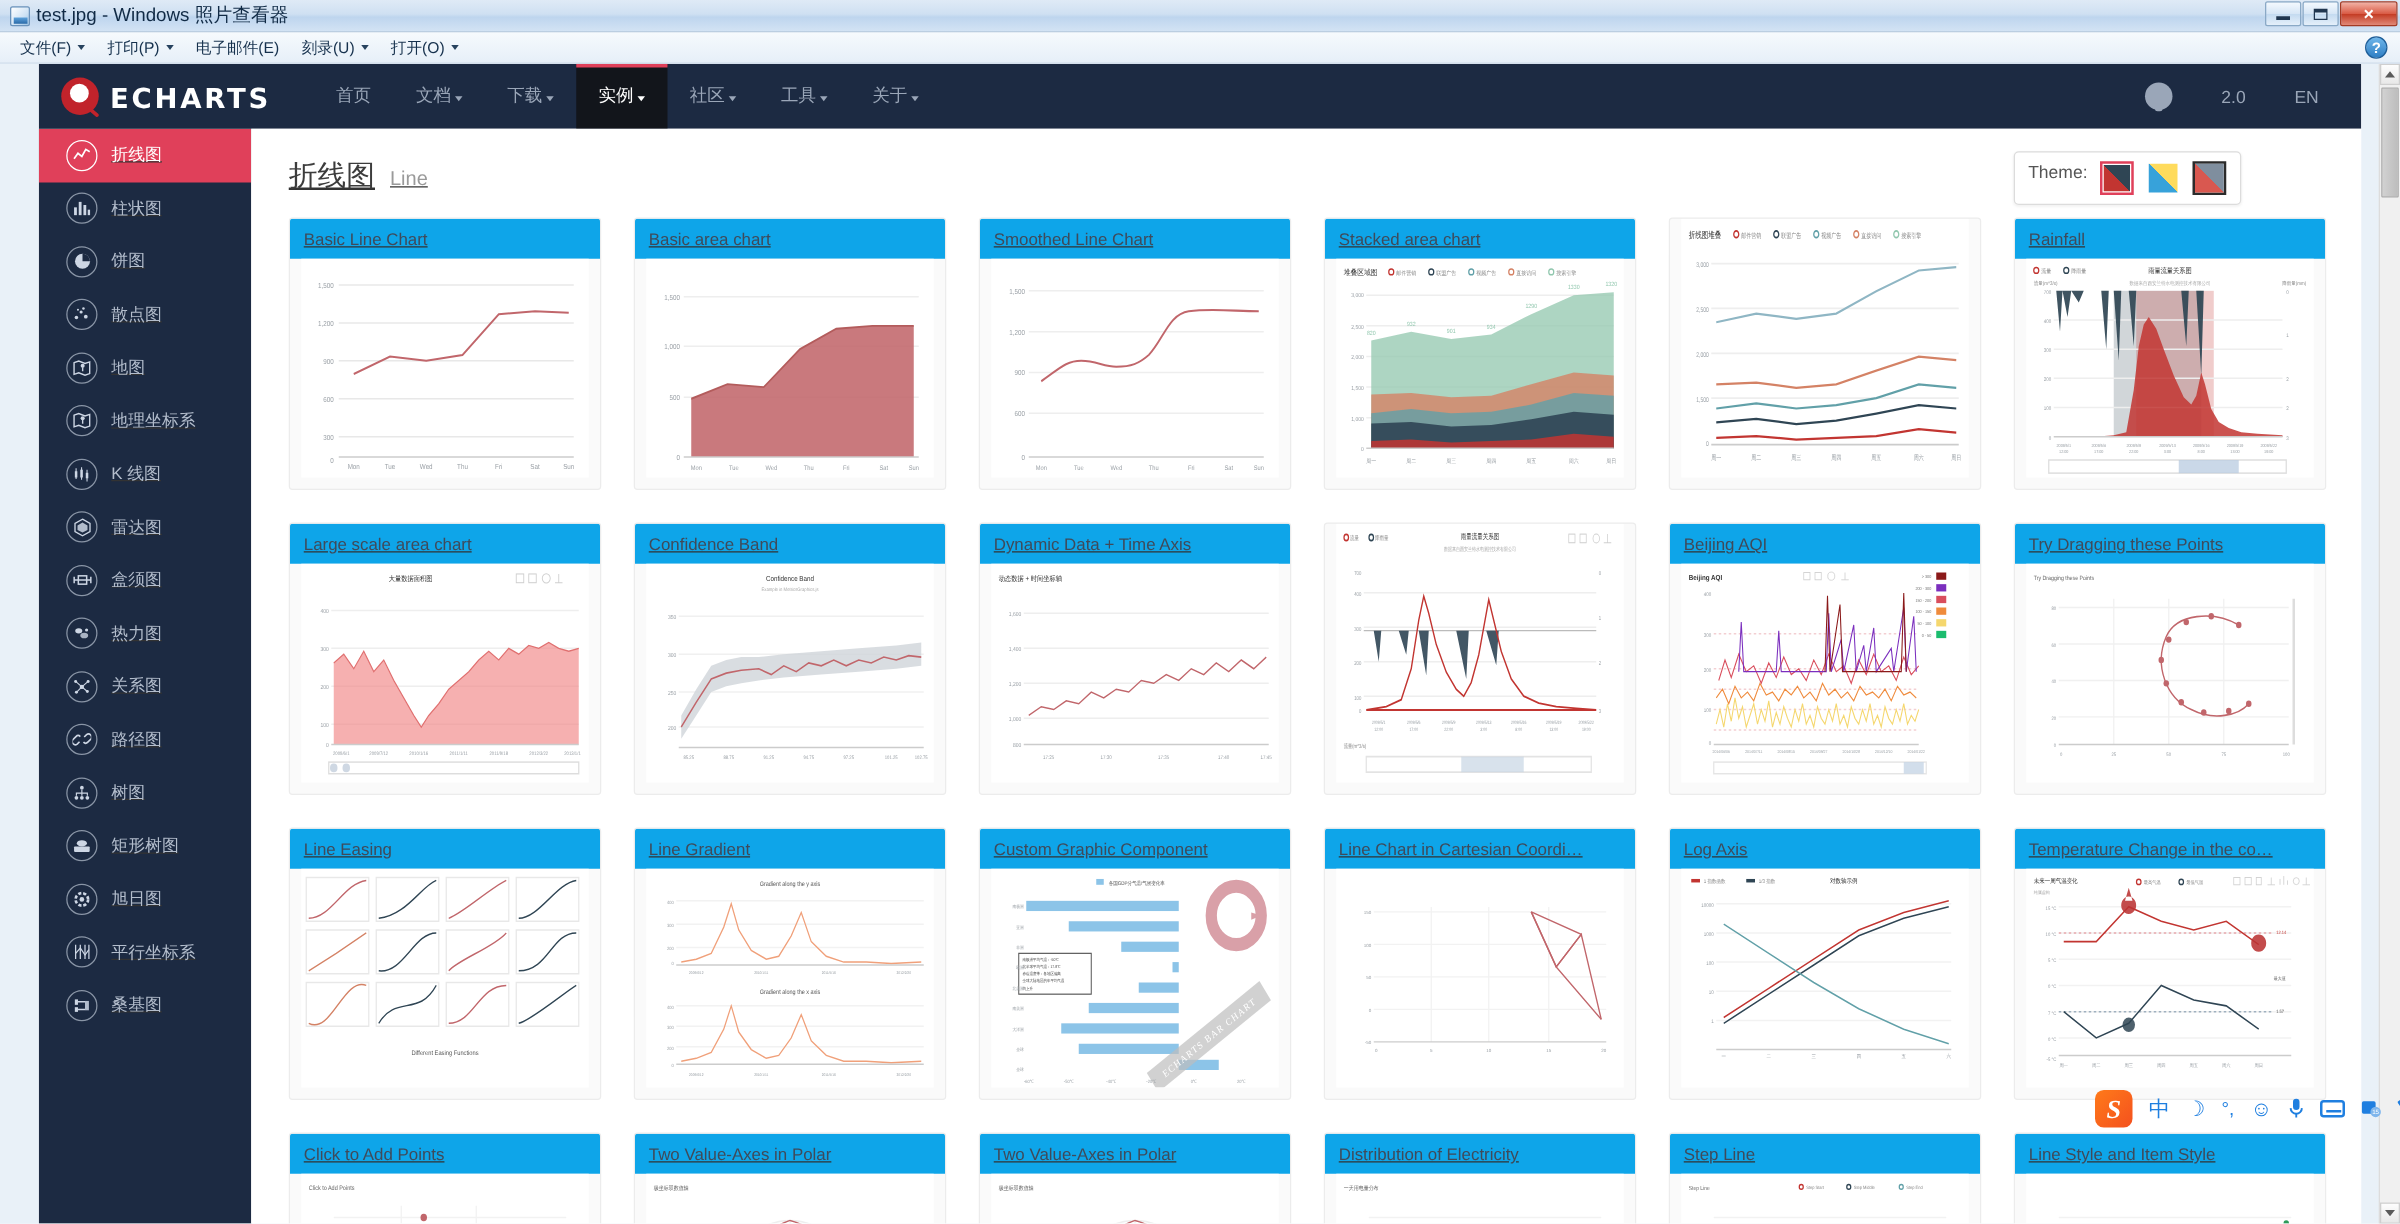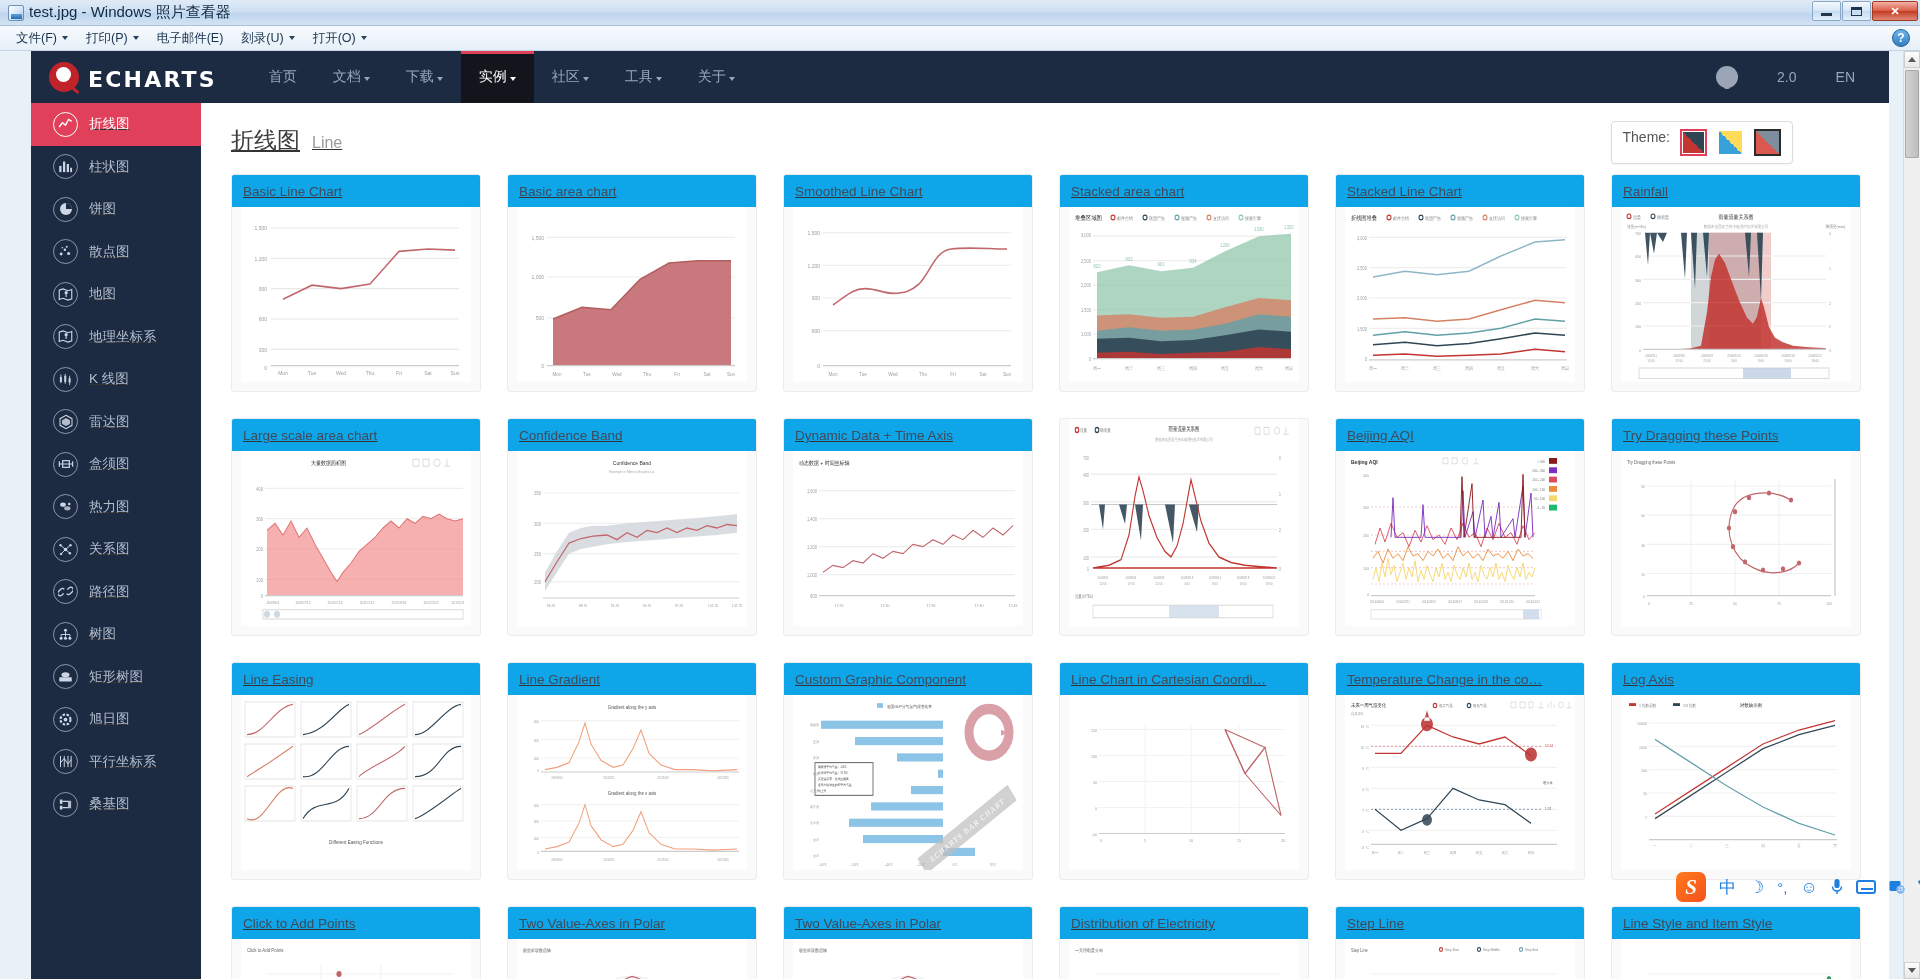--- a/index.html
+++ b/index.html
@@ -641,21 +641,20 @@
                       <text x="156" y="140">周五</text>
                       <text x="190" y="140">周六</text>
                       <text x="220" y="140">周日</text>
                   </g>
                   <line x1="24" y1="130" x2="222" y2="130" stroke="#ccc"></line>
                 </svg>
               </div>
             </div>
 
             <div class="card">
-              <div class="card-title">Stacked Line Chart</div>
               <div class="thumb">
                 <svg viewBox="0 0 230 150" preserveAspectRatio="none">
                   <text x="6" y="11" font-size="5.2" fill="#333" font-family="sans-serif">折线图堆叠</text>
                   <g font-size="4" fill="#888" font-family="sans-serif">
                     <circle cx="44" cy="9" r="2" fill="none" stroke="#c23531"></circle>
                       <text x="48" y="11">邮件营销</text>
                     <circle cx="76" cy="9" r="2" fill="none" stroke="#2f4554"></circle>
                       <text x="80" y="11">联盟广告</text>
                     <circle cx="108" cy="9" r="2" fill="none" stroke="#61a0a8"></circle>
                       <text x="112" y="11">视频广告</text>
@@ -1232,90 +1231,20 @@
                       <text x="122" y="134">10</text>
                       <text x="170" y="134">15</text>
                       <text x="214" y="134">20</text>
                   </g>
                   <line x1="30" y1="126" x2="216" y2="126" stroke="#ccc"></line>
                 </svg>
               </div>
             </div>
 
             <div class="card">
-              <div class="card-title">Temperature Change in the co…</div>
-              <div class="thumb">
-                <svg viewBox="0 0 230 150" preserveAspectRatio="none">
-                  <text x="6" y="10" font-size="4.4" fill="#333" font-family="sans-serif">未来一周气温变化</text>
-                  <text x="6" y="17" font-size="3.2" fill="#aaa" font-family="sans-serif">纯属虚构</text>
-                  <g font-size="3.4" fill="#888" font-family="sans-serif">
-                    <circle cx="90" cy="9" r="1.8" fill="none" stroke="#c23531"></circle>
-                      <text x="94" y="10.5">最高气温</text>
-                    <circle cx="124" cy="9" r="1.8" fill="none" stroke="#2f4554"></circle>
-                      <text x="128" y="10.5">最低气温</text>
-                  </g>
-                  <g stroke="#cfcfcf" fill="none" stroke-width=".6">
-                    <rect x="166" y="6" width="5" height="5"></rect>
-                      <rect x="175" y="6" width="5" height="5"></rect>
-                      <rect x="184" y="6" width="4" height="5"></rect>
-                    <path d="M193 11 h6 M196 6 v5"></path>
-                      <path d="M203 11 v-4 M206 11 v-6 M209 11 v-3"></path>
-                      <circle cx="216" cy="8.5" r="2.4"></circle>
-                      <path d="M224 6 v5 M221 11 h6"></path>
-                  </g>
-                  <g stroke="#f2f2f2">
-                    <line x1="26" y1="26" x2="212" y2="26"></line>
-                      <line x1="26" y1="44" x2="212" y2="44"></line>
-                    <line x1="26" y1="62" x2="212" y2="62"></line>
-                      <line x1="26" y1="80" x2="212" y2="80"></line>
-                    <line x1="26" y1="98" x2="212" y2="98"></line>
-                      <line x1="26" y1="116" x2="212" y2="116"></line>
-                  </g>
-                  <line x1="26" y1="44" x2="196" y2="44" stroke="#e8a9ad" stroke-dasharray="2 2"></line>
-                  <line x1="26" y1="98" x2="196" y2="98" stroke="#9fb0bf" stroke-dasharray="2 2"></line>
-                  <polyline points="30,50 56,50 82,26 108,36 134,42 160,36 186,52" fill="none" stroke="#c23531" stroke-width="1.1"></polyline>
-                  <polyline points="30,98 56,116 82,106 108,80 134,90 160,94 186,110" fill="none" stroke="#2f4554" stroke-width="1.1"></polyline>
-                  <g>
-                    <path d="M82,26 m0,-7 a6,6 0 1,1 -0.1,0 z M82,13 L79,22 L85,22 Z" fill="#b33" opacity=".88"></path>
-                    <path d="M186,52 m0,-7 a6,6 0 1,1 -0.1,0 z" fill="#b33" opacity=".88"></path>
-                    <circle cx="82" cy="107" r="5" fill="#2f4554" opacity=".85"></circle>
-                  </g>
-                  <g font-size="3.2" fill="#c23531" font-family="sans-serif">
-                      <text x="200" y="45">12.14</text>
-                    </g>
-                  <g font-size="3.2" fill="#555" font-family="sans-serif">
-                      <text x="200" y="99">1.57</text>
-                    </g>
-                  <g font-size="3.2" fill="#666" font-family="sans-serif">
-                      <text x="198" y="76">最大值</text>
-                    </g>
-                  <g fill="#9aa0a6" font-size="3.4" text-anchor="end" font-family="sans-serif">
-                    <text x="24" y="28">15 °C</text>
-                      <text x="24" y="46">10 °C</text>
-                      <text x="24" y="64">5 °C</text>
-                      <text x="24" y="82">0 °C</text>
-                      <text x="24" y="100">7 °C</text>
-                      <text x="24" y="118">0 °C</text>
-                      <text x="24" y="132">-5 °C</text>
-                  </g>
-                  <g fill="#9aa0a6" font-size="3.4" text-anchor="middle" font-family="sans-serif">
-                    <text x="30" y="136">周一</text>
-                      <text x="56" y="136">周二</text>
-                      <text x="82" y="136">周三</text>
-                      <text x="108" y="136">周四</text>
-                      <text x="134" y="136">周五</text>
-                      <text x="160" y="136">周六</text>
-                      <text x="186" y="136">周日</text>
-                  </g>
-                  <line x1="26" y1="128" x2="212" y2="128" stroke="#ccc"></line>
-                </svg>
-              </div>
-            </div>
-
-            <div class="card">
               <div class="card-title">Log Axis</div>
               <div class="thumb">
                 <svg viewBox="0 0 230 150" preserveAspectRatio="none">
                   <g font-size="3.6" fill="#888" font-family="sans-serif">
                     <rect x="8" y="7" width="7" height="2.4" fill="#c23531"></rect>
                       <text x="18" y="10">1 指数函数</text>
                     <rect x="52" y="7" width="7" height="2.4" fill="#2f4554"></rect>
                       <text x="62" y="10">1/3 指数</text>
                   </g>
                   <text x="130" y="10" font-size="4.4" fill="#333" text-anchor="middle" font-family="sans-serif">对数轴示例</text>
@@ -1338,20 +1267,90 @@
                   </g>
                   <g fill="#9aa0a6" font-size="3.6" text-anchor="middle" font-family="sans-serif">
                     <text x="34" y="130">一</text>
                       <text x="70" y="130">二</text>
                       <text x="106" y="130">三</text>
                       <text x="142" y="130">四</text>
                       <text x="178" y="130">五</text>
                       <text x="214" y="130">六</text>
                   </g>
                   <line x1="28" y1="124" x2="216" y2="124" stroke="#ccc"></line>
+                </svg>
+              </div>
+            </div>
+
+            <div class="card">
+              <div class="card-title">Temperature Change in the co…</div>
+              <div class="thumb">
+                <svg viewBox="0 0 230 150" preserveAspectRatio="none">
+                  <text x="6" y="10" font-size="4.4" fill="#333" font-family="sans-serif">未来一周气温变化</text>
+                  <text x="6" y="17" font-size="3.2" fill="#aaa" font-family="sans-serif">纯属虚构</text>
+                  <g font-size="3.4" fill="#888" font-family="sans-serif">
+                    <circle cx="90" cy="9" r="1.8" fill="none" stroke="#c23531"></circle>
+                      <text x="94" y="10.5">最高气温</text>
+                    <circle cx="124" cy="9" r="1.8" fill="none" stroke="#2f4554"></circle>
+                      <text x="128" y="10.5">最低气温</text>
+                  </g>
+                  <g stroke="#cfcfcf" fill="none" stroke-width=".6">
+                    <rect x="166" y="6" width="5" height="5"></rect>
+                      <rect x="175" y="6" width="5" height="5"></rect>
+                      <rect x="184" y="6" width="4" height="5"></rect>
+                    <path d="M193 11 h6 M196 6 v5"></path>
+                      <path d="M203 11 v-4 M206 11 v-6 M209 11 v-3"></path>
+                      <circle cx="216" cy="8.5" r="2.4"></circle>
+                      <path d="M224 6 v5 M221 11 h6"></path>
+                  </g>
+                  <g stroke="#f2f2f2">
+                    <line x1="26" y1="26" x2="212" y2="26"></line>
+                      <line x1="26" y1="44" x2="212" y2="44"></line>
+                    <line x1="26" y1="62" x2="212" y2="62"></line>
+                      <line x1="26" y1="80" x2="212" y2="80"></line>
+                    <line x1="26" y1="98" x2="212" y2="98"></line>
+                      <line x1="26" y1="116" x2="212" y2="116"></line>
+                  </g>
+                  <line x1="26" y1="44" x2="196" y2="44" stroke="#e8a9ad" stroke-dasharray="2 2"></line>
+                  <line x1="26" y1="98" x2="196" y2="98" stroke="#9fb0bf" stroke-dasharray="2 2"></line>
+                  <polyline points="30,50 56,50 82,26 108,36 134,42 160,36 186,52" fill="none" stroke="#c23531" stroke-width="1.1"></polyline>
+                  <polyline points="30,98 56,116 82,106 108,80 134,90 160,94 186,110" fill="none" stroke="#2f4554" stroke-width="1.1"></polyline>
+                  <g>
+                    <path d="M82,26 m0,-7 a6,6 0 1,1 -0.1,0 z M82,13 L79,22 L85,22 Z" fill="#b33" opacity=".88"></path>
+                    <path d="M186,52 m0,-7 a6,6 0 1,1 -0.1,0 z" fill="#b33" opacity=".88"></path>
+                    <circle cx="82" cy="107" r="5" fill="#2f4554" opacity=".85"></circle>
+                  </g>
+                  <g font-size="3.2" fill="#c23531" font-family="sans-serif">
+                      <text x="200" y="45">12.14</text>
+                    </g>
+                  <g font-size="3.2" fill="#555" font-family="sans-serif">
+                      <text x="200" y="99">1.57</text>
+                    </g>
+                  <g font-size="3.2" fill="#666" font-family="sans-serif">
+                      <text x="198" y="76">最大值</text>
+                    </g>
+                  <g fill="#9aa0a6" font-size="3.4" text-anchor="end" font-family="sans-serif">
+                    <text x="24" y="28">15 °C</text>
+                      <text x="24" y="46">10 °C</text>
+                      <text x="24" y="64">5 °C</text>
+                      <text x="24" y="82">0 °C</text>
+                      <text x="24" y="100">7 °C</text>
+                      <text x="24" y="118">0 °C</text>
+                      <text x="24" y="132">-5 °C</text>
+                  </g>
+                  <g fill="#9aa0a6" font-size="3.4" text-anchor="middle" font-family="sans-serif">
+                    <text x="30" y="136">周一</text>
+                      <text x="56" y="136">周二</text>
+                      <text x="82" y="136">周三</text>
+                      <text x="108" y="136">周四</text>
+                      <text x="134" y="136">周五</text>
+                      <text x="160" y="136">周六</text>
+                      <text x="186" y="136">周日</text>
+                  </g>
+                  <line x1="26" y1="128" x2="212" y2="128" stroke="#ccc"></line>
                 </svg>
               </div>
             </div>
 
             <div class="card">
               <div class="card-title">Click to Add Points</div>
               <div class="thumb">
                 <svg viewBox="0 0 230 150" preserveAspectRatio="none">
                   <text x="6" y="11" font-size="4.4" fill="#666" font-family="sans-serif">Click to Add Points</text>
                   <g stroke="#f2f2f2">

